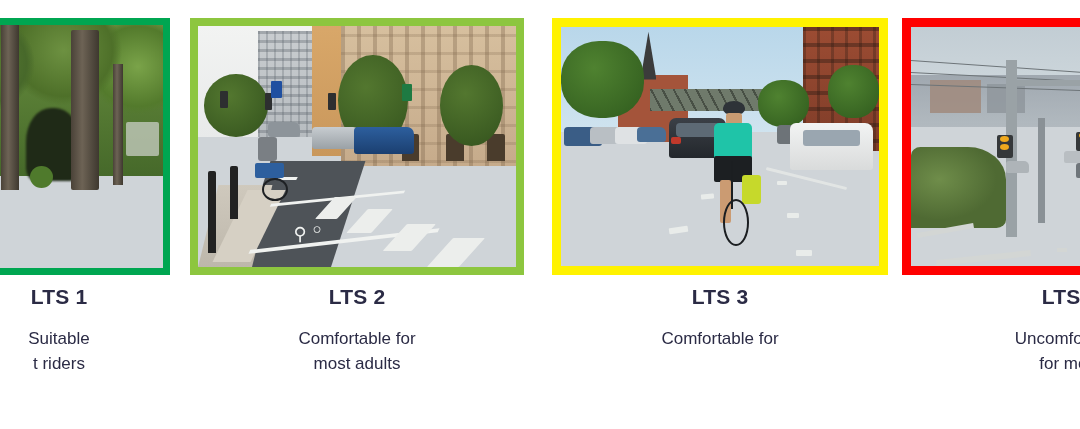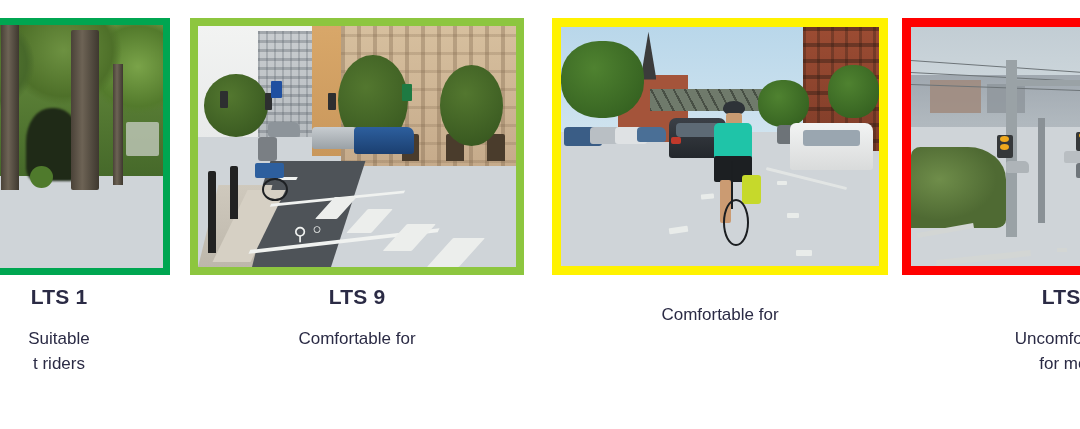--- a/index.html
+++ b/index.html
@@ -205,23 +205,24 @@
 
         <div class="el p2-bollard" style="left:3%;height:34%;"></div>
         <div class="el p2-bollard" style="left:10%;height:22%;bottom:20%;"></div>
 
         <div class="el p2-cyclist-body" style="left:19%;top:46%;width:6%;height:10%;"></div>
         <div class="el" style="left:18%;top:57%;width:9%;height:6%;background:#2d5f9e;border-radius:2px;"></div>
         <div class="el" style="left:20%;top:63%;width:7%;height:8%;border:2px solid #1e2124;border-radius:50%;"></div>
       </div>
     </div>
     <div class="cap" style="left:0;top:285px;width:334px;">
-      <div class="cap-title">LTS 9</div>
+      <div class="cap-title">LTS 2</div>
       <div class="cap-desc">
         <div>Comfortable for</div>
+        <div>most adults</div>
       </div>
     </div>
   </div>
 
   <div class="col" style="left:552px;width:336px;">
     <div class="photo-frame" style="left:0;width:336px;height:257px;border:9px solid #fff200;">
       <div class="photo">
         <div class="sky p3-sky el"></div>
         <div class="el p3-bldg-r"></div>
         <div class="el p3-bldg-l"></div>
@@ -259,20 +260,21 @@
         <div class="el" style="left:52%;top:36%;width:5%;height:5%;background:#c99b72;border-radius:3px;"></div>
         <div class="el p3-rider-torso" style="left:48%;top:40%;width:12%;height:16%;"></div>
         <div class="el p3-rider-shorts" style="left:48%;top:54%;width:12%;height:11%;"></div>
         <div class="el" style="left:50%;top:64%;width:3.5%;height:18%;background:#cb9b72;border-radius:2px;"></div>
         <div class="el p3-pannier" style="left:57%;top:62%;width:6%;height:12%;"></div>
         <div class="el p3-wheel" style="left:51%;top:72%;width:7%;height:18%;"></div>
         <div class="el" style="left:53.5%;top:56%;width:2px;height:20%;background:#1b1e21;"></div>
       </div>
     </div>
     <div class="cap" style="left:0;top:285px;width:336px;">
+      <div class="cap-title">LTS 3</div>
       <div class="cap-desc">
         <div>Comfortable for</div>
       </div>
     </div>
   </div>
 
   <div class="col" style="left:902px;width:336px;">
     <div class="photo-frame" style="left:0;width:336px;height:257px;border:9px solid #ff0000;">
       <div class="photo">
         <div class="sky p4-sky el"></div>

